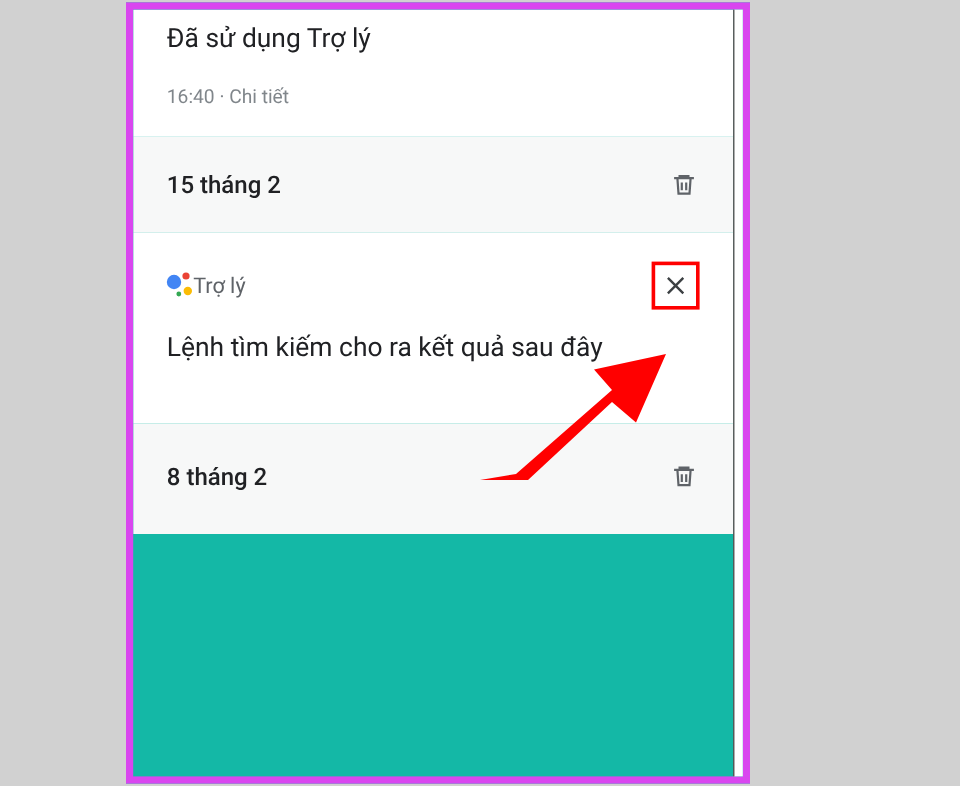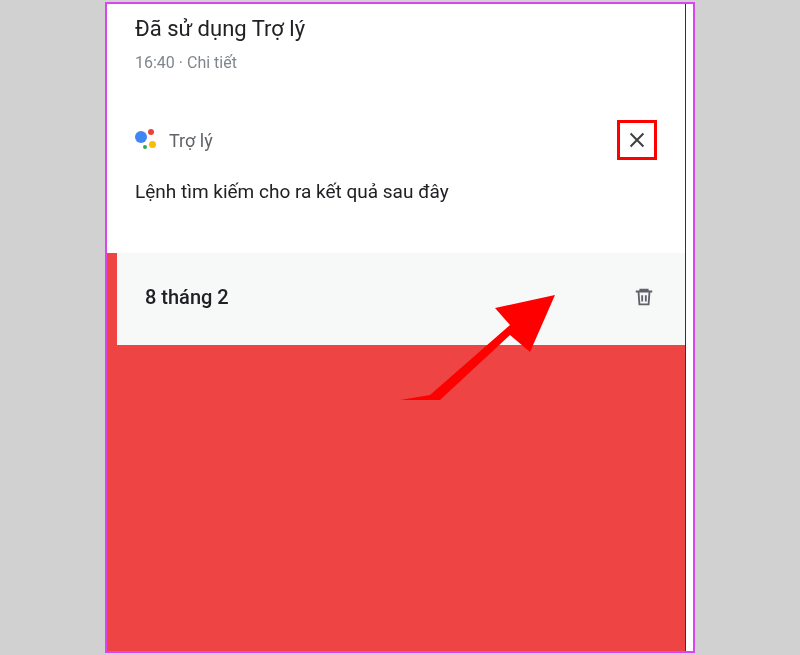--- a/index.html
+++ b/index.html
@@ -1,62 +1,70 @@
 <!DOCTYPE html>
 <html><head>
   <meta charset="utf-8">
   <style>
     * { margin:0; padding:0; box-sizing:border-box; font-family:Roboto,Arial,sans-serif; }
     body { background:#d1d1d1; width:800px; height:655px; position:relative; overflow:hidden; }
-    .outer-frame { position:absolute; left:105px; top:2px; width:590px; height:651px; border:2px solid #d946ef; background:#ef4444; }
+    .outer-frame { position:absolute; left:105px; top:2px; width:520px; height:651px; border:6px solid #d946ef; background:#14b8a6; }
     .scroll-track { position:absolute; right:0; top:0; width:8px; height:100%; background:#fff; border-left:1px solid #333; }
     .content { position:absolute; left:0; top:0; right:8px; height:100%; overflow:hidden; }
 
     .entry-top { padding:4px 28px 24px; background:#fff; }
     .entry-top .title { font-size:22px; font-weight:400; color:#202124; margin-top:8px; }
-    .meta { font-size:16px; color:#80868b; margin-top:12px; }
+    .meta { font-size:16px; color:#80868b; margin-top:26px; }
 
     .date-band { background:#f7f8f8; padding:26px 28px; display:flex; align-items:center; justify-content:space-between; }
     .date-label { font-size:20px; font-weight:500; color:#202124; }
     .trash-btn { width:26px; height:28px; display:flex; align-items:center; justify-content:center; cursor:pointer; }
     .trash-btn svg { width:22px; height:26px; }
 
     .card { background:#fff; padding:24px 28px 28px; position:relative; }
     .card-head { display:flex; align-items:center; justify-content:space-between; margin-bottom:20px; }
-    .app-row { display:flex; align-items:center; gap:12px; }
+    .app-row { display:flex; align-items:center; }
     .app-name { font-size:18px; color:#5f6368; }
     .assistant-logo { width:22px; height:22px; position:relative; }
     .assistant-logo .d1 { position:absolute; left:0; top:2px; width:12px; height:12px; border-radius:50%; background:#4285f4; }
     .assistant-logo .d2 { position:absolute; left:13px; top:0; width:6px; height:6px; border-radius:50%; background:#ea4335; }
     .assistant-logo .d3 { position:absolute; left:14px; top:12px; width:7px; height:7px; border-radius:50%; background:#fbbc05; }
     .assistant-logo .d4 { position:absolute; left:8px; top:16px; width:4px; height:4px; border-radius:50%; background:#34a853; }
     .close-box { width:40px; height:40px; border:3px solid #f00; display:flex; align-items:center; justify-content:center; cursor:pointer; }
     .close-box svg { width:22px; height:22px; }
 
     .speak-line { font-size:21px; color:#202124; margin-bottom:12px; }
     .speak-line .kw { color:#1a73e8; }
-    .result-line { font-size:19px; color:#202124; margin-bottom:22px; }
+    .result-line { font-size:22px; color:#202124; margin-bottom:22px; }
 
-    .date-band.bottom { padding:30px 28px 34px;margin-left:10px; }
+    .date-band.bottom { padding:30px 28px 34px; }
 
     .arrow { position:absolute; left:400px; top:290px; pointer-events:none; }
     .arrow svg { width:160px; height:110px; }
   </style>
 </head>
 <body>
 
 <div class="outer-frame">
   <div class="scroll-track"></div>
   <div class="content">
 
     <div class="entry-top">
       <div class="title">Đã sử dụng Trợ lý</div>
       <div class="meta"><span>16:40</span><span> · </span><span>Chi tiết</span></div>
     </div>
 
+    <div class="date-band">
+      <span class="date-label">15 tháng 2</span>
+      <span class="trash-btn">
+        <svg viewBox="0 0 24 24" fill="none" stroke="#5f6368" stroke-width="2">
+            <path d="M3 6h18M8 6V4h8v2M6 6l1 14h10l1-14M10 10v7M14 10v7"></path>
+          </svg>
+      </span>
+    </div>
 
     <div class="card">
       <div class="card-head">
         <div class="app-row">
           <span class="assistant-logo">
               <span class="d1"></span>
               <span class="d2"></span>
               <span class="d3"></span>
               <span class="d4"></span>
             </span>

